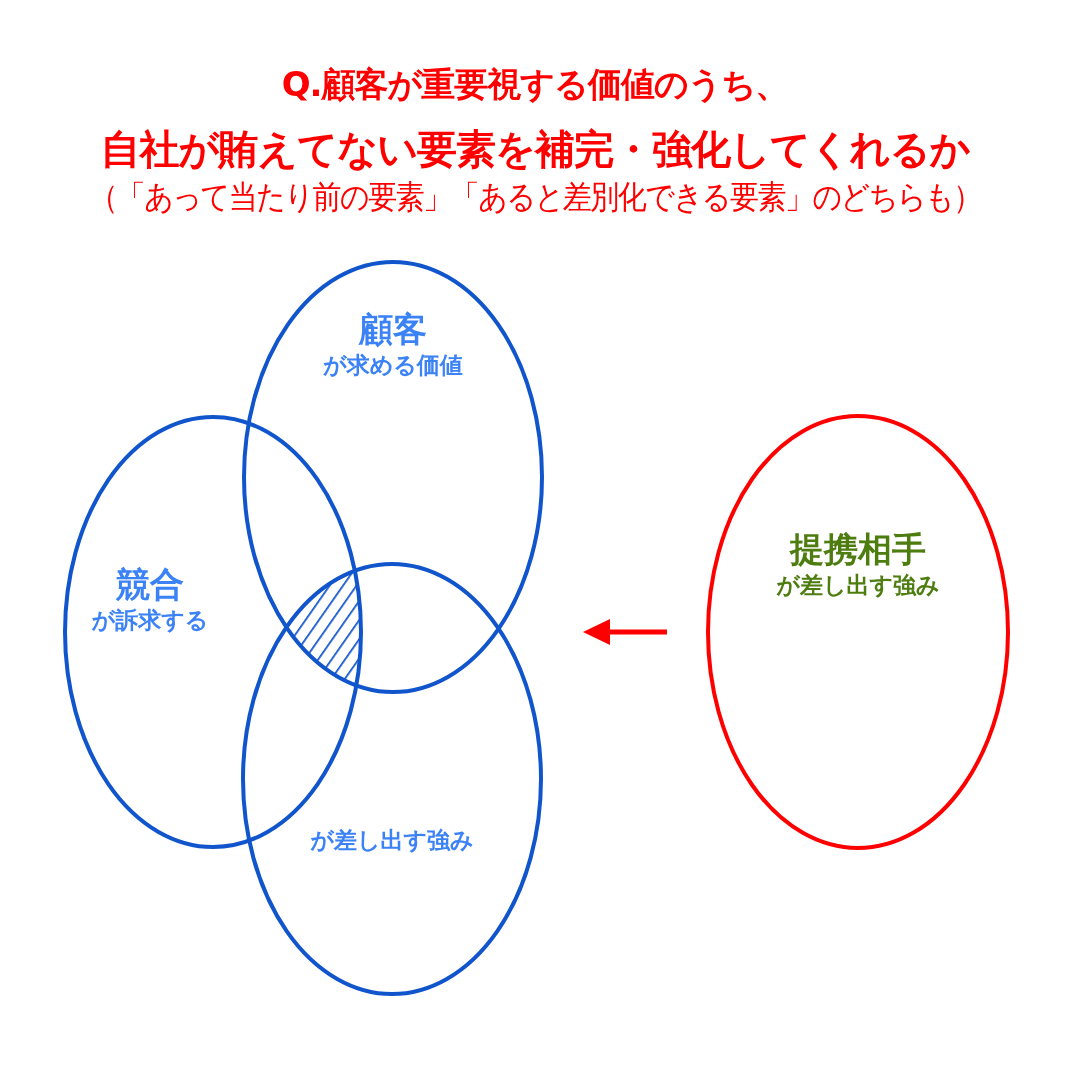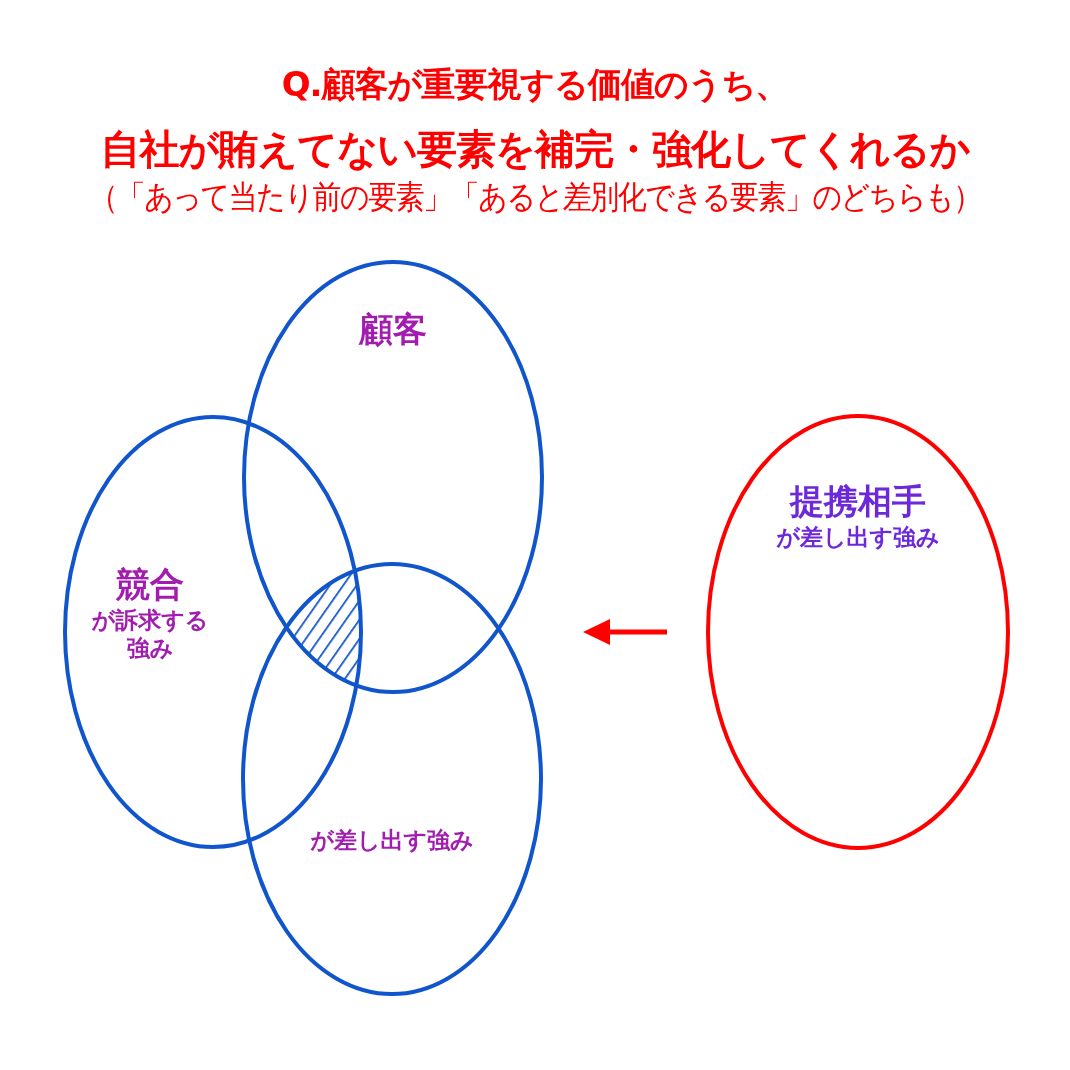--- a/index.html
+++ b/index.html
@@ -4,22 +4,22 @@
   <style>
     html, body { margin: 0; padding: 0; background: #ffffff; }
     body { width: 1070px; height: 1070px; position: relative; overflow: hidden;
            font-family: "DejaVu Sans", "Liberation Sans", sans-serif; }
     .title-block { position: absolute; left: 0; top: 0; width: 1070px; text-align: center; color: #ff0000; }
     .t1 { position: absolute; left: 0; width: 1070px; top: 62px; font-size: 34px; font-weight: bold; letter-spacing: -1px; }
     .t2 { position: absolute; left: 0; width: 1070px; top: 122px; font-size: 40px; font-weight: bold; letter-spacing: -1px; }
     .t3 { position: absolute; left: 0; width: 1070px; top: 178px; font-size: 29px; font-weight: normal; letter-spacing: -1.5px; transform: scaleY(1.12); }
     svg.diagram { position: absolute; left: 0; top: 0; }
     .label { position: absolute; text-align: center; font-weight: bold; line-height: 1.25; }
-    .blue { color: #a21caf; }
-    .red  { color: #6d28d9; }
+    .blue { color: #3b82f6; }
+    .red  { color: #4d7c0f; margin-top: 48px; }
     .big { font-size: 34px; }
     .small { font-size: 23px; }
   </style>
 </head>
 <body>
 
 <div class="title-block">
   <div class="t1">Q.顧客が重要視する価値のうち、</div>
   <div class="t2">自社が賄えてない要素を補完・強化してくれるか</div>
   <div class="t3">（「あって当たり前の要素」「あると差別化できる要素」のどちらも）</div>
@@ -51,26 +51,26 @@
   <ellipse cx="858" cy="632" rx="150" ry="216" fill="none" stroke="#ff0000" stroke-width="4"></ellipse>
 
   <g>
     <line x1="608" y1="632" x2="667" y2="632" stroke="#ff0000" stroke-width="5"></line>
     <polygon points="583,632 610,619 610,645" fill="#ff0000"></polygon>
   </g>
 </svg>
 
 <div class="label blue" style="left:293px; top:308px; width:200px;">
   <div class="big">顧客</div>
+  <div class="small">が求める価値</div>
 </div>
 
 <div class="label blue" style="left:50px; top:563px; width:200px;">
   <div class="big">競合</div>
   <div class="small">が訴求する</div>
-  <div class="small">強み</div>
 </div>
 
 <div class="label blue" style="left:292px; top:826px; width:200px;">
   <div class="small">が差し出す強み</div>
 </div>
 
 <div class="label red" style="left:738px; top:480px; width:240px;">
   <div class="big">提携相手</div>
   <div class="small">が差し出す強み</div>
 </div>

